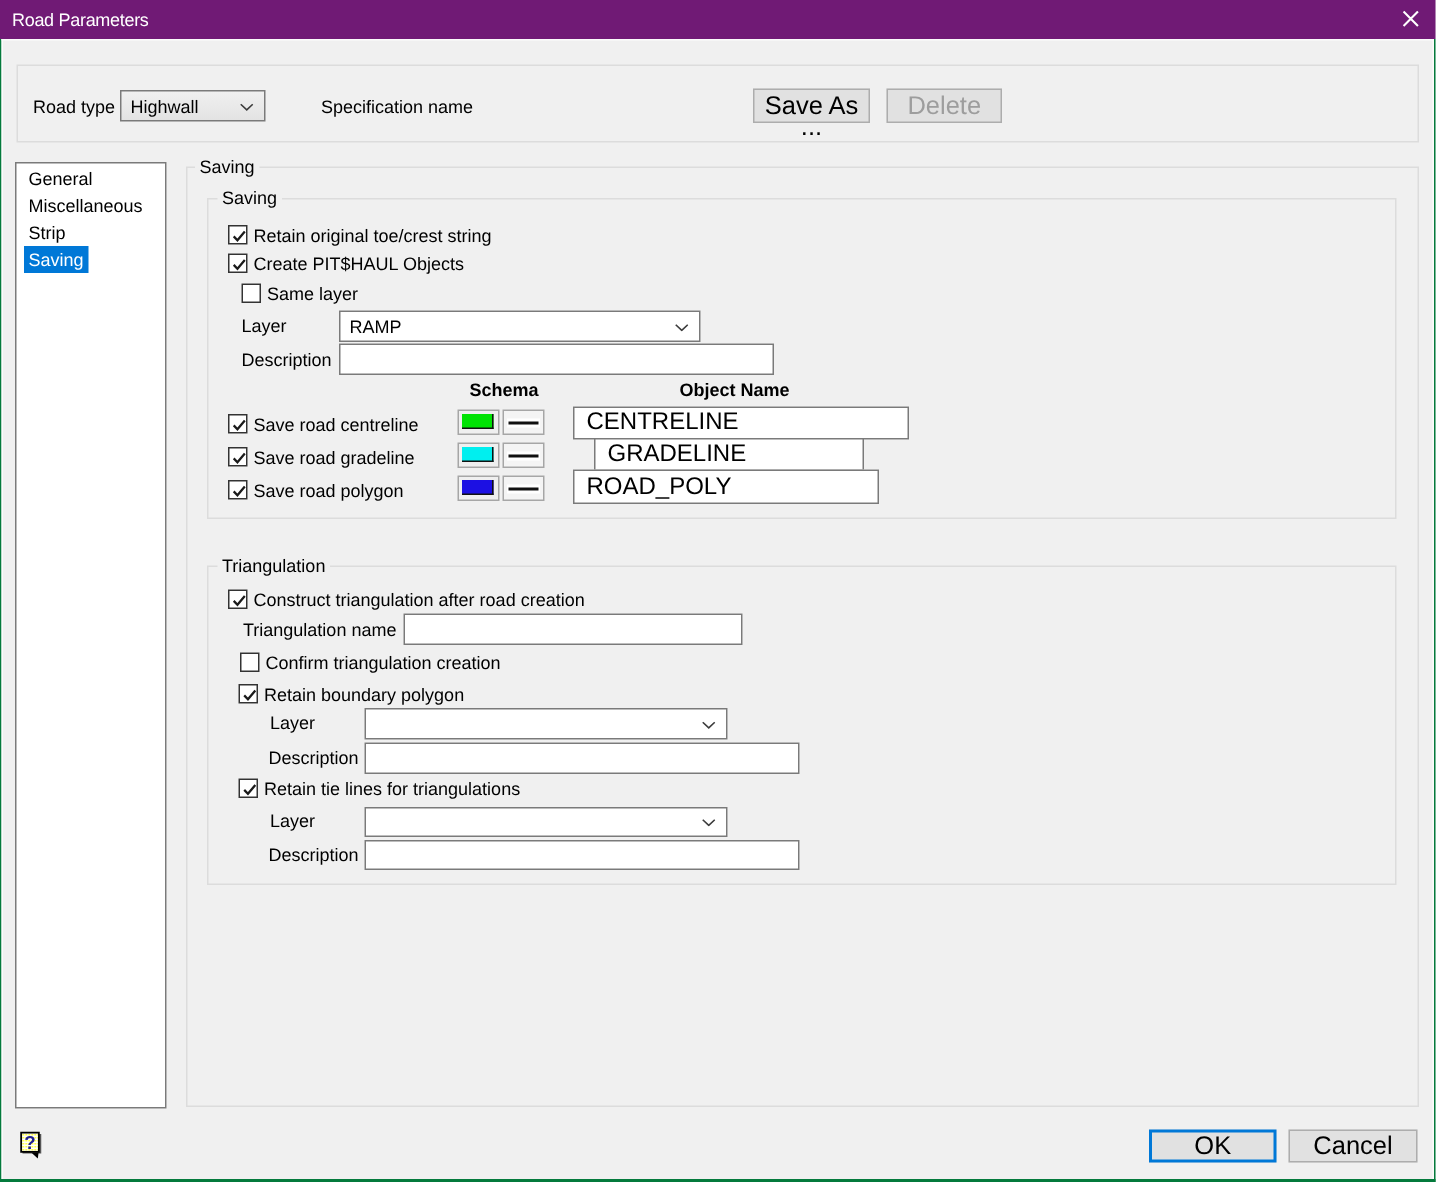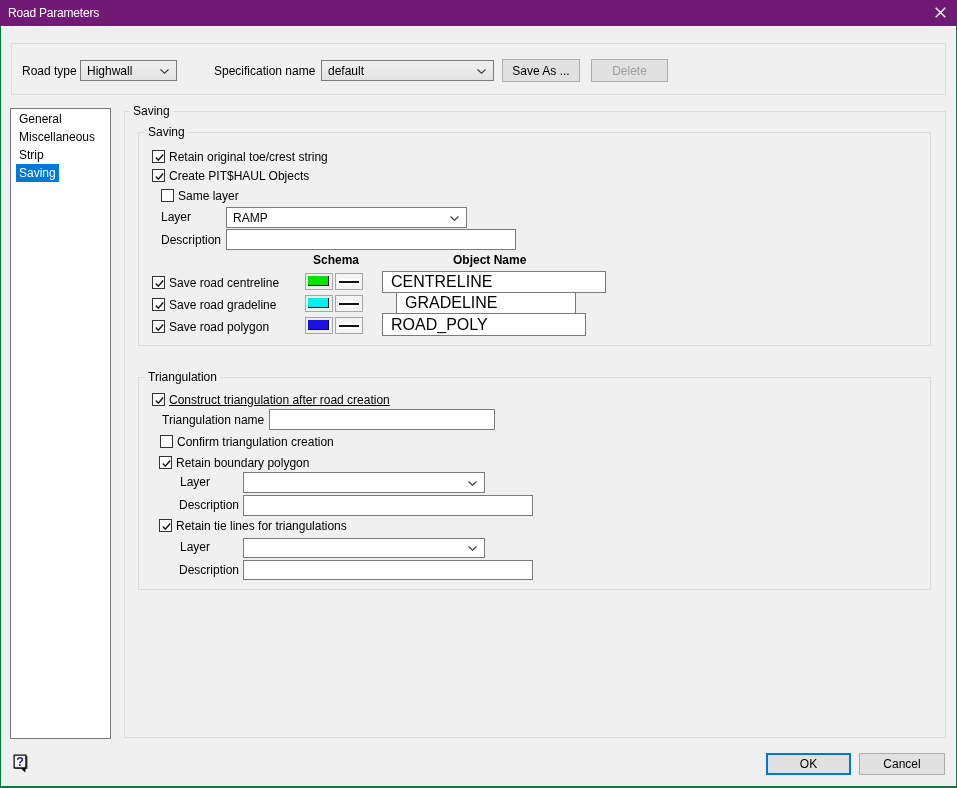--- a/index.html
+++ b/index.html
@@ -15,21 +15,21 @@
 .glbl{position:absolute;top:-8px;background:#f0f0f0;padding:0 3px;font-size:12px;line-height:14px;white-space:nowrap;}
 .cb{position:absolute;width:13px;height:13px;box-sizing:border-box;border:1px solid #333;background:#fff;}
 .cb svg{position:absolute;left:0;top:0;}
 .combo{position:absolute;box-sizing:border-box;border:1px solid #7a7a7a;background:#fff;}
 .combo .ct{position:absolute;left:6px;top:50%;margin-top:-7px;font-size:12px;line-height:14px;}
 .combo svg{position:absolute;right:7px;top:50%;margin-top:-2px;}
 .gray{background:linear-gradient(#f0f0f0,#e3e3e3);}
 .txt{position:absolute;box-sizing:border-box;border:1px solid #7a7a7a;background:#fff;}
 .txt .tt{position:absolute;left:8px;top:50%;margin-top:-7px;font-size:16px;line-height:14px;}
 .btn{position:absolute;box-sizing:border-box;border:1px solid #adadad;background:#e1e1e1;
-  text-align:center;font-size:12px;}
+  text-align:center;font-size:17px;}
 .btn span{position:absolute;left:0;right:0;top:50%;margin-top:-7px;line-height:14px;}
 #list{position:absolute;left:10px;top:108px;width:101px;height:631px;box-sizing:border-box;
   border:1px solid #7a7a7a;background:#fff;padding-top:1px;}
 #list .it{height:18px;line-height:18px;padding-left:8px;white-space:nowrap;}
 #list .sel{display:inline-block;height:18px;line-height:18px;margin-left:5px;padding:0 3px;
   background:#0078d7;color:#fff;}
 .swatch{position:absolute;width:28px;height:17px;box-sizing:border-box;border:1px solid #a6a6a6;background:#efefef;}
 .swatch .c{position:absolute;left:2px;top:2px;right:3px;bottom:3px;border-right:1.5px solid #111;border-bottom:1.5px solid #111;}
 .lineb{position:absolute;width:28px;height:17px;box-sizing:border-box;border:1px solid #a6a6a6;background:#f4f4f4;}
 .lineb .w{position:absolute;left:2px;right:2px;top:5px;height:6px;background:#fff;}
@@ -53,26 +53,20 @@
 
   <div class="grp" style="left:11px;top:43px;width:935px;height:52px;"></div>
   <div class="lbl" style="left:22px;top:64px;">Road type</div>
   <div class="combo gray" style="left:80px;top:60px;width:97px;height:21px;">
     <span class="ct">Highwall</span>
     <svg width="9" height="5" viewBox="0 0 9 5">
         <polyline points="0.5,0.5 4.5,4.2 8.5,0.5" stroke="#3c3c3c" stroke-width="1.1" fill="none"></polyline>
       </svg>
   </div>
   <div class="lbl" style="left:214px;top:64px;">Specification name</div>
-  <div class="combo gray" style="left:321px;top:60px;width:173px;height:21px;">
-    <span class="ct">default</span>
-    <svg width="9" height="5" viewBox="0 0 9 5">
-        <polyline points="0.5,0.5 4.5,4.2 8.5,0.5" stroke="#3c3c3c" stroke-width="1.1" fill="none"></polyline>
-      </svg>
-  </div>
   <div class="btn" style="left:502px;top:59px;width:78px;height:23px;">
       <span>Save As ...</span>
     </div>
   <div class="btn" style="left:591px;top:59px;width:77px;height:23px;color:#9d9d9d;">
       <span>Delete</span>
     </div>
 
   <div id="list">
     <div class="it">General</div>
     <div class="it">Miscellaneous</div>
@@ -169,21 +163,21 @@
 
   <div class="grp" style="left:138px;top:377px;width:793px;height:213px;">
     <span class="glbl" style="left:6px;">Triangulation</span>
   </div>
 
   <div class="cb" style="left:152px;top:393px;">
       <svg width="13" height="13" viewBox="0 0 13 13">
         <path d="M2.8 6.6 L5.3 9.2 L10.2 3.4" stroke="#1a1a1a" stroke-width="1.5" fill="none"></path>
       </svg>
     </div>
-  <div class="lbl" style="left:169px;top:393px;text-decoration:underline;">Construct triangulation after road creation</div>
+  <div class="lbl" style="left:169px;top:393px;">Construct triangulation after road creation</div>
 
   <div class="lbl" style="left:162px;top:413px;">Triangulation name</div>
   <div class="txt" style="left:269px;top:409px;width:226px;height:21px;"></div>
 
   <div class="cb" style="left:160px;top:435px;"></div>
   <div class="lbl" style="left:177px;top:435px;">Confirm triangulation creation</div>
 
   <div class="cb" style="left:159px;top:456px;">
       <svg width="13" height="13" viewBox="0 0 13 13">
         <path d="M2.8 6.6 L5.3 9.2 L10.2 3.4" stroke="#1a1a1a" stroke-width="1.5" fill="none"></path>

